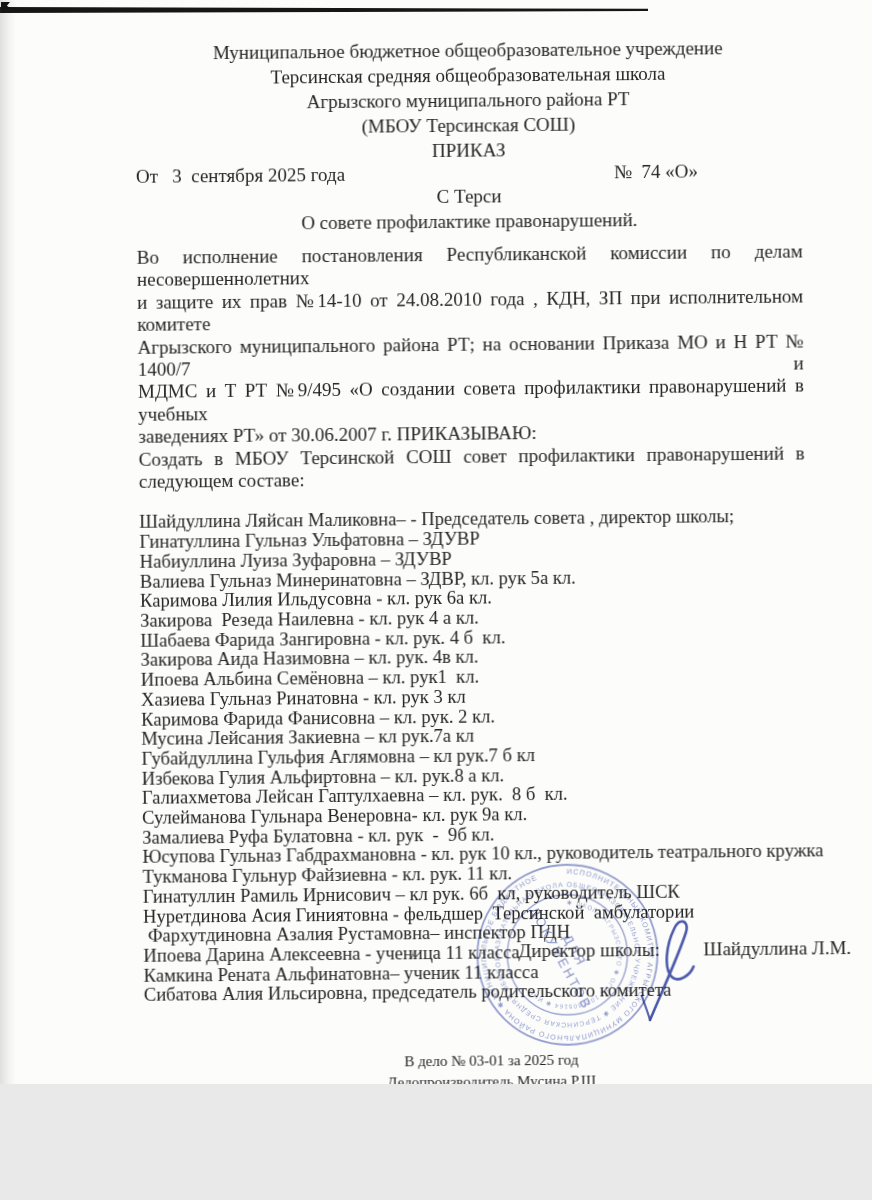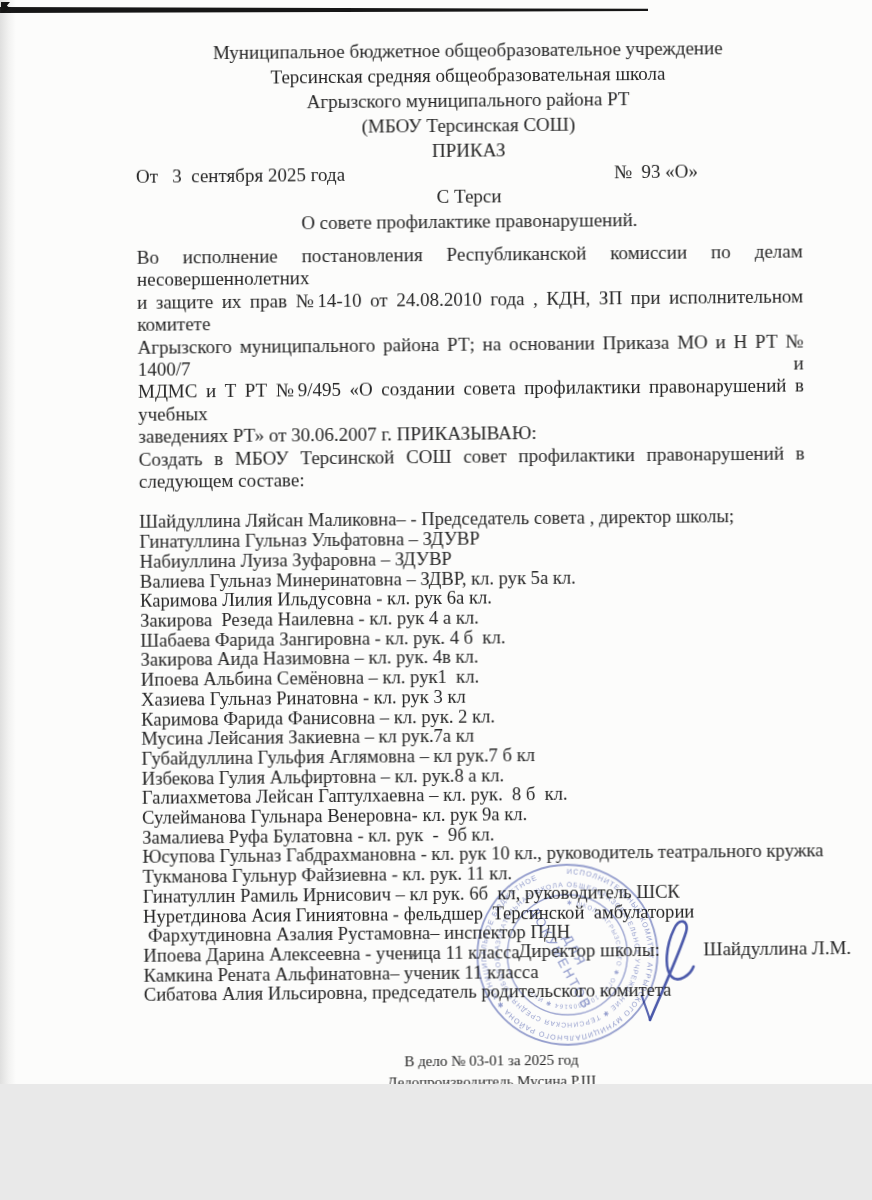--- a/index.html
+++ b/index.html
@@ -52,21 +52,21 @@
 
       <div class="hdr-line">Муниципальное бюджетное общеобразовательное учреждение</div>
           <div class="hdr-line">Терсинская средняя общеобразовательная школа</div>
           <div class="hdr-line">Агрызского муниципального района РТ</div>
           <div class="hdr-line">(МБОУ Терсинская СОШ)</div>
           <div class="hdr-line">ПРИКАЗ</div>
         </div>
 
       <div class="daterow">
         <span>От   3  сентября 2025 года</span>
-        <span class="num">№  93 «О»</span>
+        <span class="num">№  74 «О»</span>
       </div>
 
       <div class="place">С Терси</div>
 
       <div class="subject">О совете профилактике правонарушений.</div>
 
       <div class="para">
 
       <div class="pl jl">Во исполнение постановления Республиканской комиссии по делам несовершеннолетних</div>
           <div class="pl jl">и защите их прав №14-10 от 24.08.2010 года , КДН, ЗП при исполнительном комитете</div>

